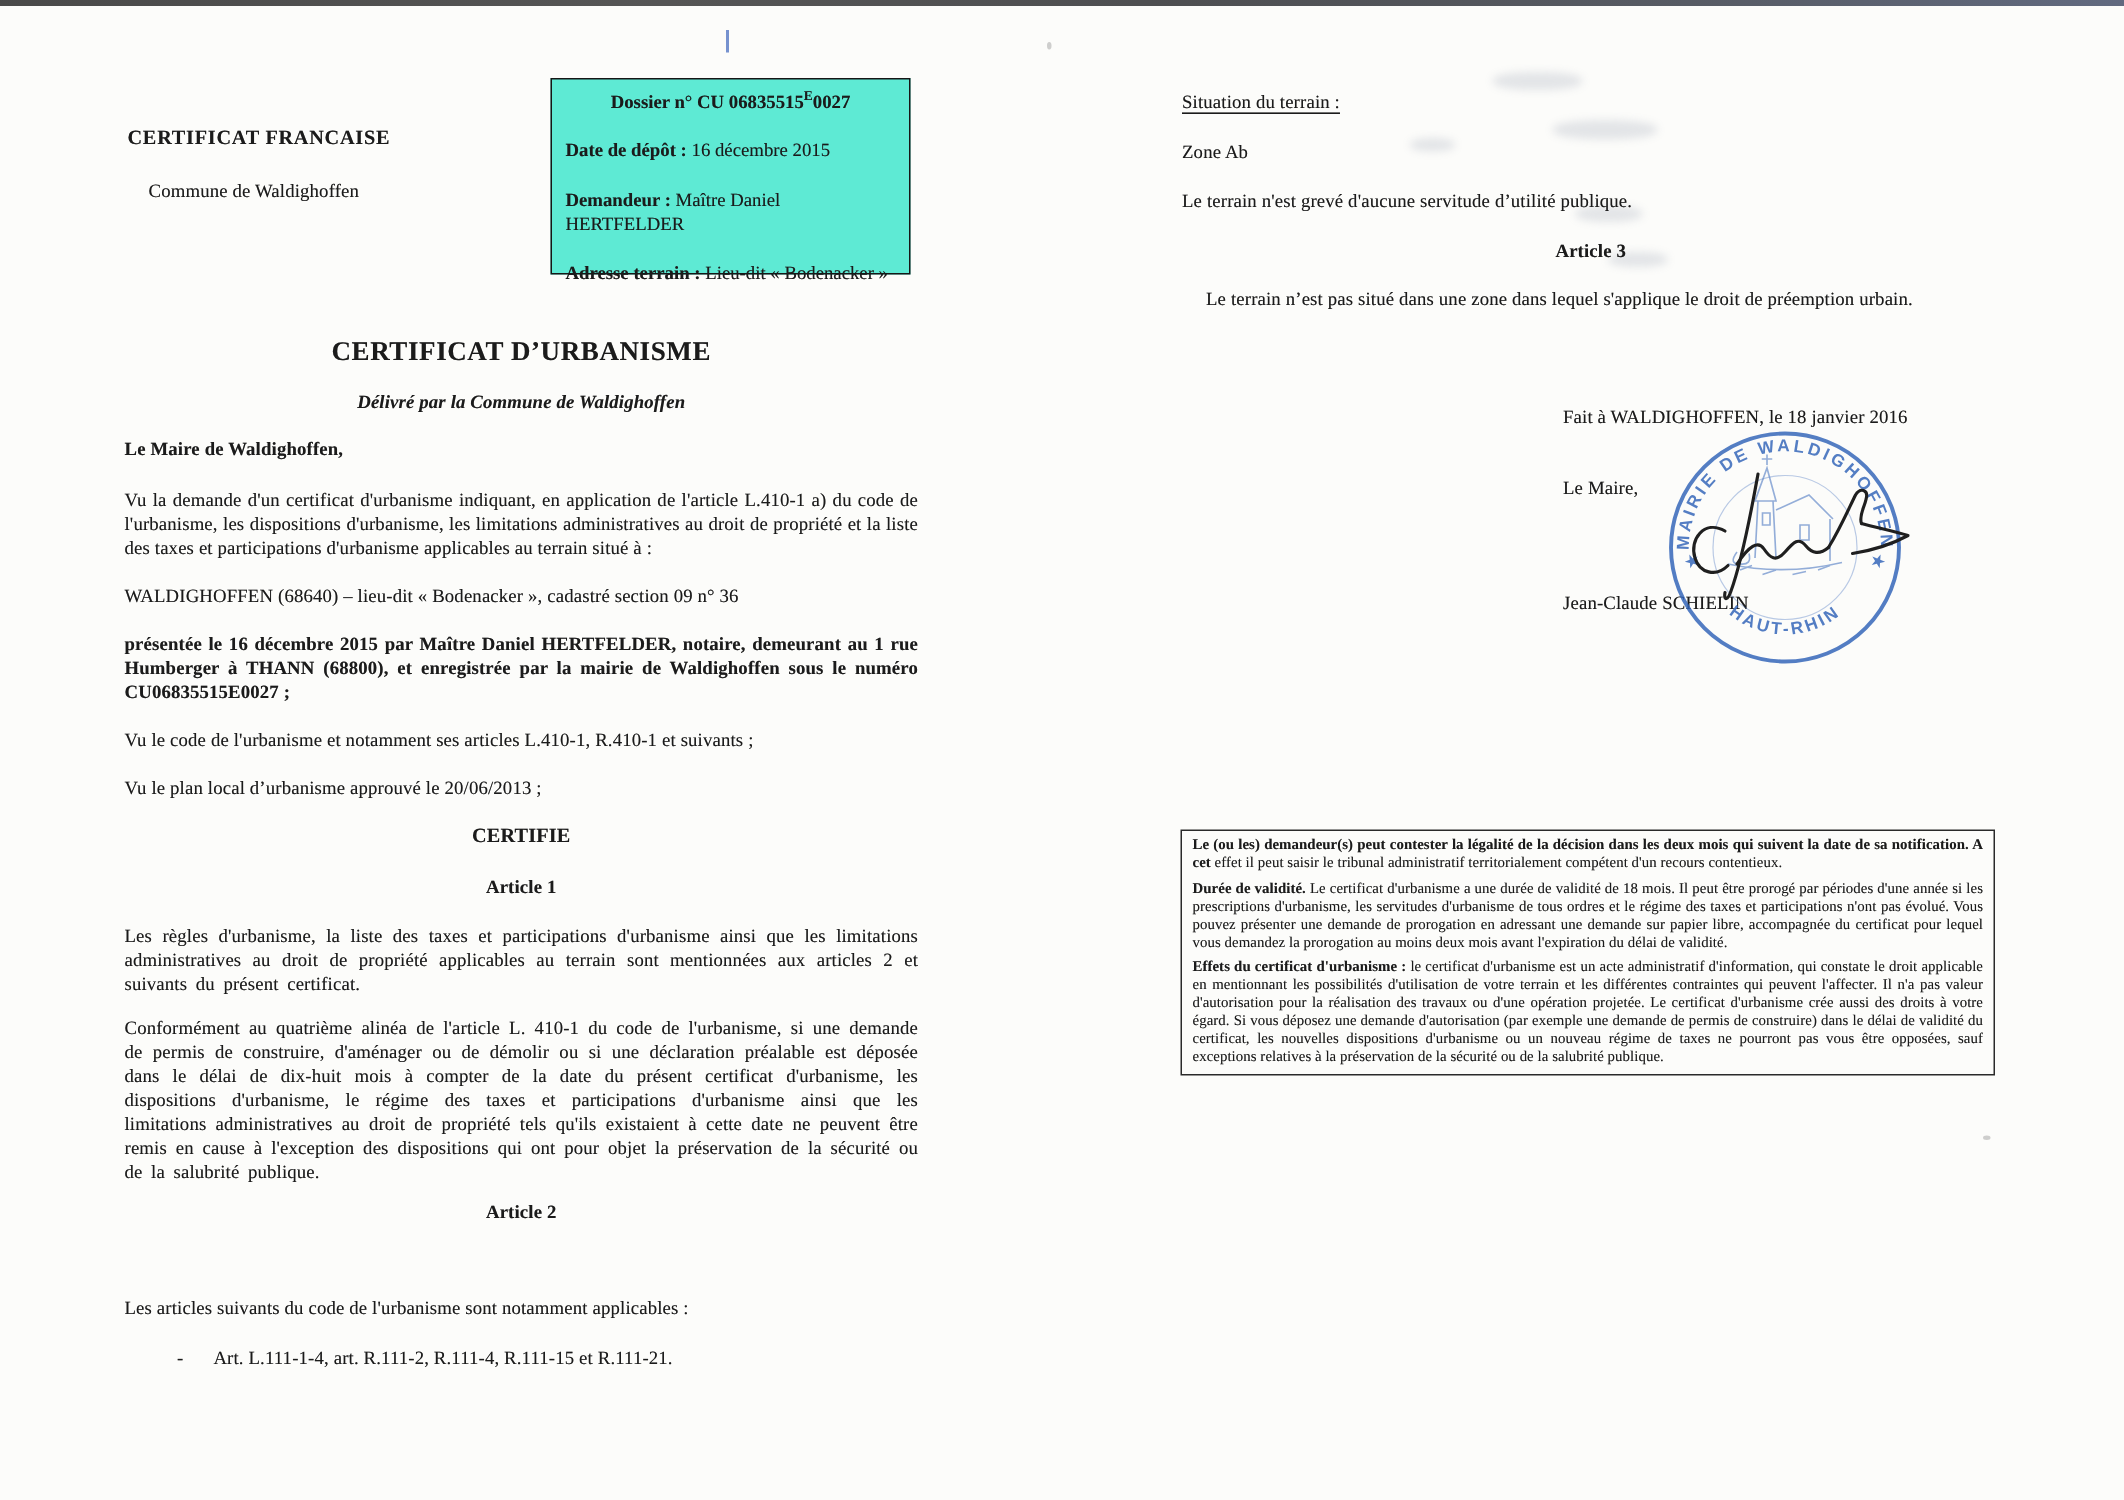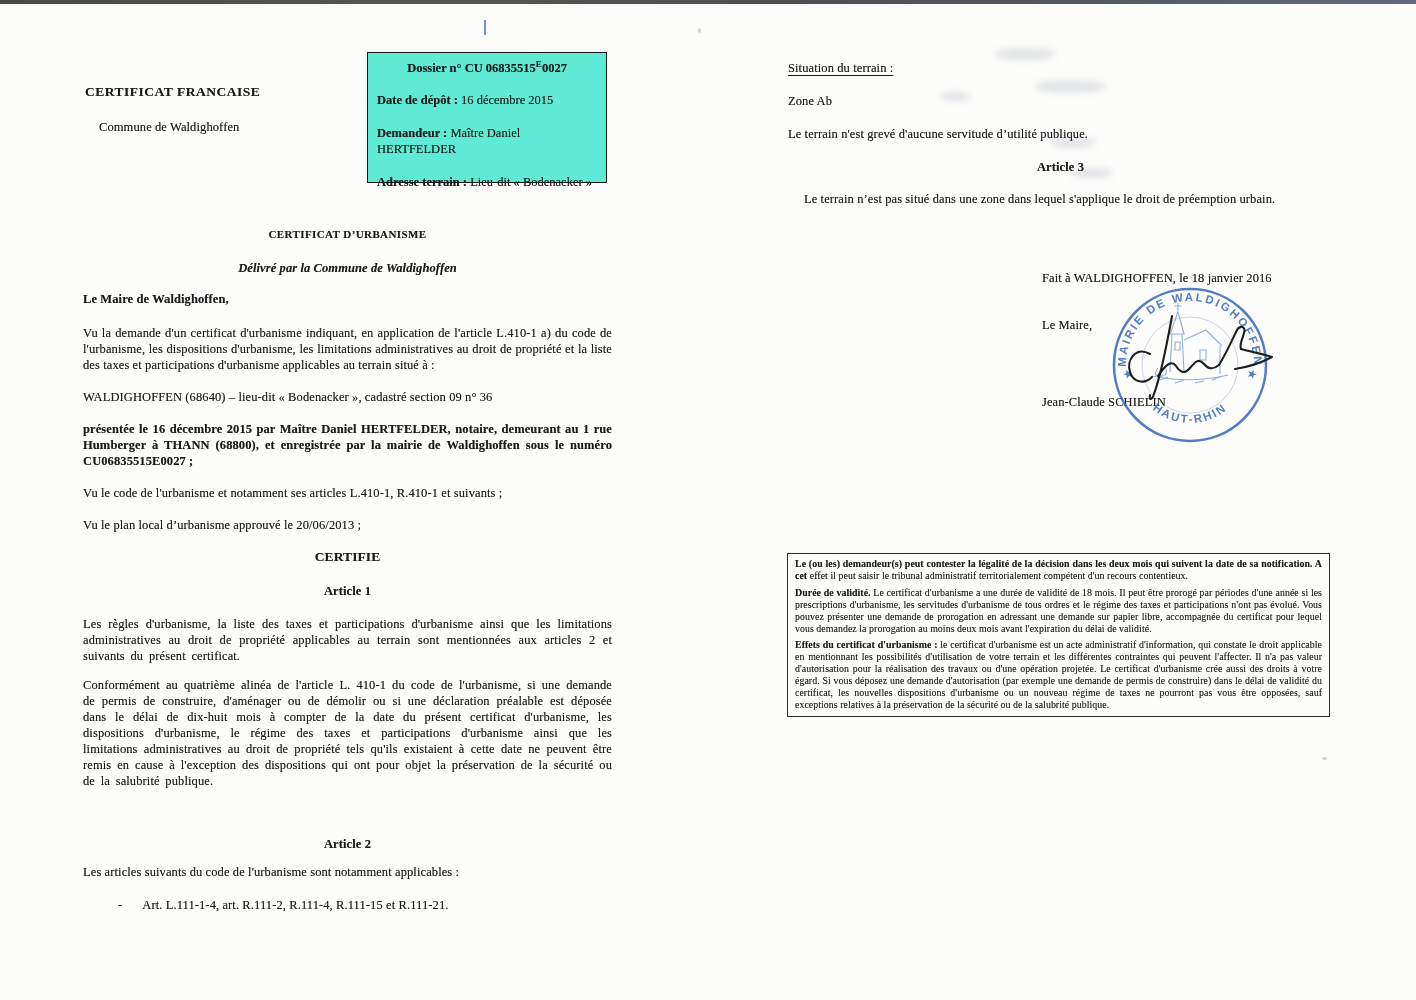--- a/index.html
+++ b/index.html
@@ -9,21 +9,21 @@
     font-family:"Liberation Serif","DejaVu Serif",serif;
     color:#1b1b1b;
   }
   .t{position:absolute;font-size:12.5px;line-height:16px;letter-spacing:.1px;
      text-shadow:0 0 .4px rgba(20,20,20,.45);}
   .b{font-weight:bold;}
   .i{font-style:italic;}
   .c{text-align:center;}
   .j{text-align:justify;}
   .u{text-decoration:underline;text-underline-offset:3px;}
-  .big{font-size:11px;letter-spacing:.4px;}
+  .big{font-size:18px;letter-spacing:.4px;}
   sup{font-size:9px;vertical-align:super;line-height:0;}
 
   
   .topband{position:absolute;top:0;left:0;width:1416px;height:4px;
     background:linear-gradient(90deg,#2a2a2a 0%,#383838 30%,#2f3033 55%,#3a3f4a 80%,#46506a 100%);
     opacity:.85;}
   .tick{position:absolute;background:#4a6fc0;opacity:.75;}
   .blob{position:absolute;background:#8a93a6;border-radius:45%;filter:blur(3px);opacity:.22;}
   .speck{position:absolute;background:#777;border-radius:50%;opacity:.35;}
 
@@ -79,21 +79,21 @@
   <div class="t" style="left:83px;top:389px;width:529px;">WALDIGHOFFEN (68640) – lieu-dit « Bodenacker », cadastré section 09 n° 36</div>
   <div class="t j" style="left:83px;top:421px;width:529px;font-weight:bold;">présentée le 16 décembre 2015 par Maître Daniel HERTFELDER, notaire, demeurant au 1 rue Humberger à THANN (68800), et enregistrée par la mairie de Waldighoffen sous le numéro CU06835515E0027 ;</div>
   <div class="t" style="left:83px;top:485px;width:529px;">Vu le code de l'urbanisme et notamment ses articles L.410-1, R.410-1 et suivants ;</div>
   <div class="t" style="left:83px;top:517px;width:529px;">Vu le plan local d’urbanisme approuvé le 20/06/2013 ;</div>
 
   <div class="t b c" style="left:83px;top:549px;width:529px;font-size:13.5px;">CERTIFIE</div>
   <div class="t b c" style="left:83px;top:583px;width:529px;">Article 1</div>
   <div class="t j" style="left:83px;top:616px;width:529px;word-spacing:2.5px;">Les règles d'urbanisme, la liste des taxes et participations d'urbanisme ainsi que les limitations administratives au droit de propriété applicables au terrain sont mentionnées aux articles 2 et suivants du présent certificat.</div>
   <div class="t j" style="left:83px;top:677px;width:529px;word-spacing:2.5px;">Conformément au quatrième alinéa de l'article L. 410-1 du code de l'urbanisme, si une demande de permis de construire, d'aménager ou de démolir ou si une déclaration préalable est déposée dans le délai de dix-huit mois à compter de la date du présent certificat d'urbanisme, les dispositions d'urbanisme, le régime des taxes et participations d'urbanisme ainsi que les limitations administratives au droit de propriété tels qu'ils existaient à cette date ne peuvent être remis en cause à l'exception des dispositions qui ont pour objet la préservation de la sécurité ou de la salubrité publique.</div>
 
-  <div class="t b c" style="left:83px;top:800px;width:529px;margin-top:36px;">Article 2</div>
+  <div class="t b c" style="left:83px;top:800px;width:529px;">Article 2</div>
   <div class="t" style="left:83px;top:864px;width:529px;">Les articles suivants du code de l'urbanisme sont notamment applicables :</div>
   <div class="t" style="left:118px;top:897px;width:500px;"><span>-</span><span style="display:inline-block;width:20px;"></span><span>Art. L.111-1-4, art. R.111-2, R.111-4, R.111-15 et R.111-21.</span></div>
 
   <div class="t u" style="left:788px;top:60px;">Situation du terrain :</div>
   <div class="t" style="left:788px;top:93px;">Zone Ab</div>
   <div class="t" style="left:788px;top:126px;width:545px;">Le terrain n'est grevé d'aucune servitude d’utilité publique.</div>
   <div class="t b c" style="left:788px;top:159px;width:545px;">Article 3</div>
   <div class="t" style="left:804px;top:191px;width:560px;">Le terrain n’est pas situé dans une zone dans lequel s'applique le droit de préemption urbain.</div>
 
   <div class="t" style="left:1042px;top:270px;">Fait à WALDIGHOFFEN, le 18 janvier 2016</div>

